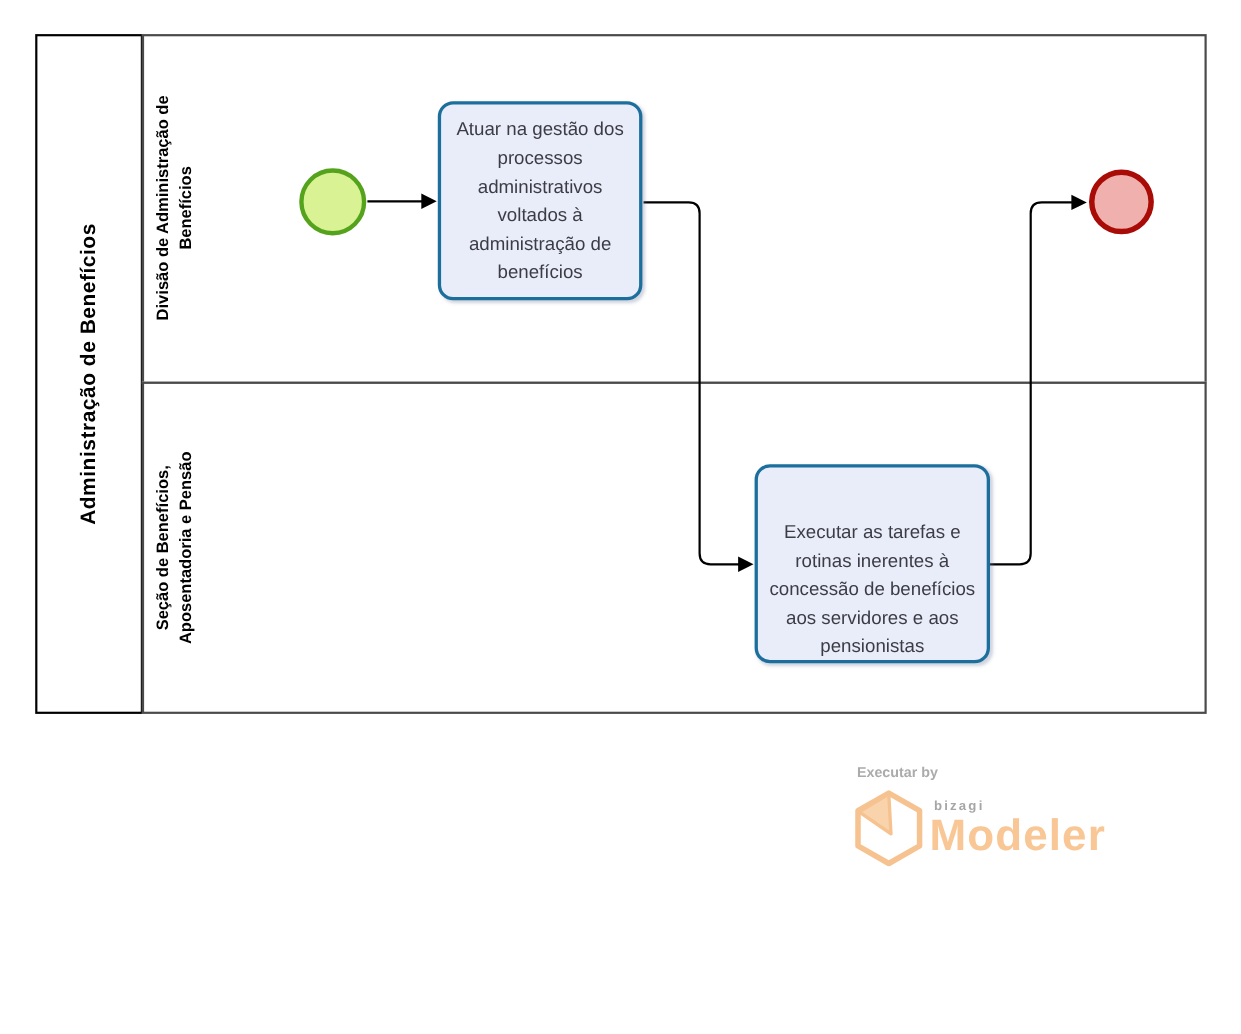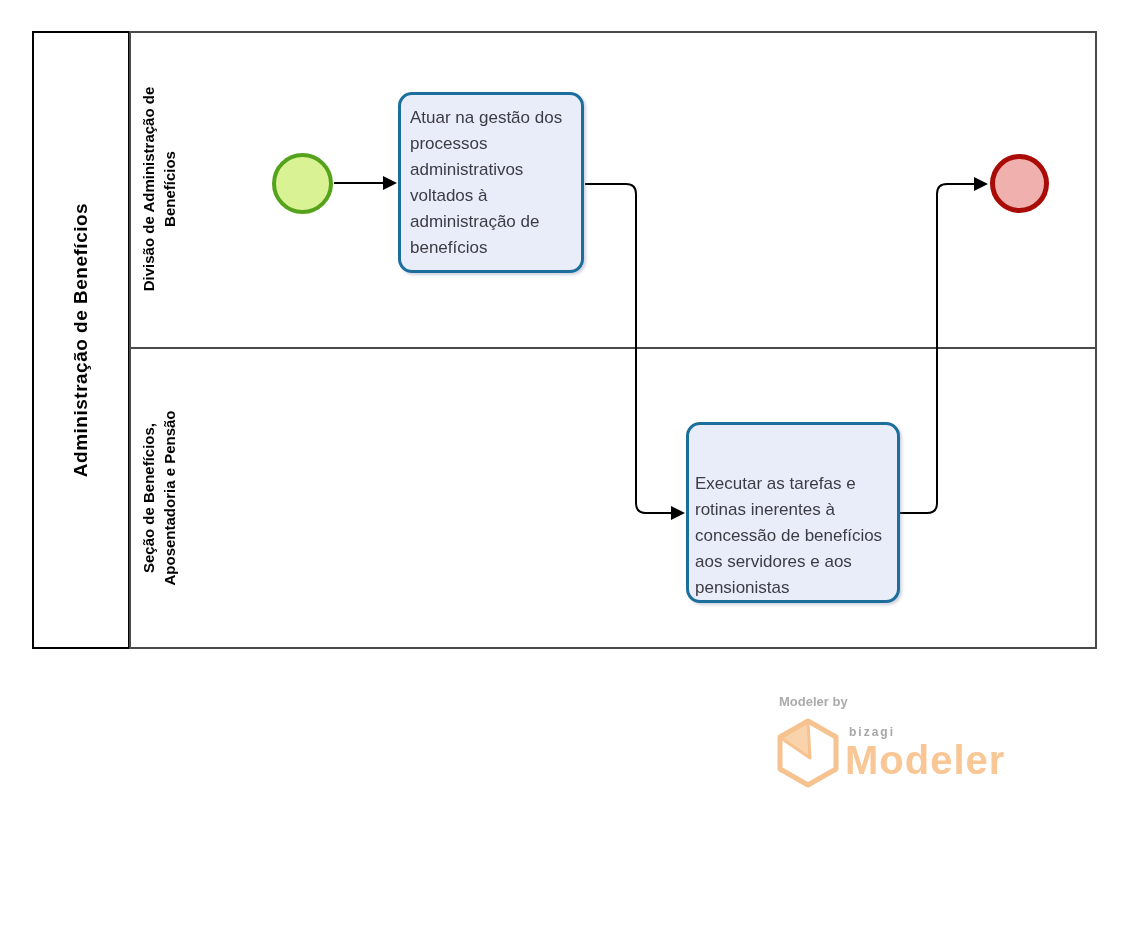--- a/index.html
+++ b/index.html
@@ -64,21 +64,21 @@
   .bpmn-task {
     position: absolute;
     box-sizing: border-box;
     border: 3px solid #1c6f9c;
     border-radius: 14px;
     background: #e9edfa;
     box-shadow: 2px 2px 3px rgba(120,130,160,0.35);
     display: flex;
     align-items: center;
     justify-content: center;
-    text-align: left;
+    text-align: center;
     color: #3c3c44;
     font-size: 17px;
     line-height: 26px;
   }
   .task-1 { left: 398px; top: 92px;  width: 186px; height: 181px; }
   .task-2 { left: 686px; top: 422px; width: 214px; height: 181px; }
   .task-1 .task-text { width: 162px; }
   .task-2 .task-text { width: 196px; margin-top: 47px; }
 
   .bpmn-event {
@@ -179,21 +179,21 @@
   <div class="bpmn-task task-1">
     <div class="task-text">Atuar na gestão dos processos administrativos voltados à administração de benefícios</div>
   </div>
 
   <div class="bpmn-task task-2">
     <div class="task-text">Executar as tarefas e rotinas inerentes à concessão de benefícios aos servidores e aos pensionistas</div>
   </div>
 
   <div class="bpmn-event end-event"></div>
 
-  <div class="powered-by">Modeler by</div>
+  <div class="powered-by">Executar by</div>
 
   <svg class="bizagi-icon" width="62" height="70" viewBox="0 0 62 70">
     <polygon points="31,3 59,19 59,51 31,67 3,51 3,19" fill="none" stroke="#f6c28f" stroke-width="5" stroke-linejoin="round"></polygon>
     <polygon points="4,20 31,4 33,40" fill="#f8d3ab" stroke="#f6c28f" stroke-width="3" stroke-linejoin="round"></polygon>
   </svg>
 
   <div class="bizagi-word">bizagi</div>
   <div class="modeler-word">Modeler</div>
 
 </div>

